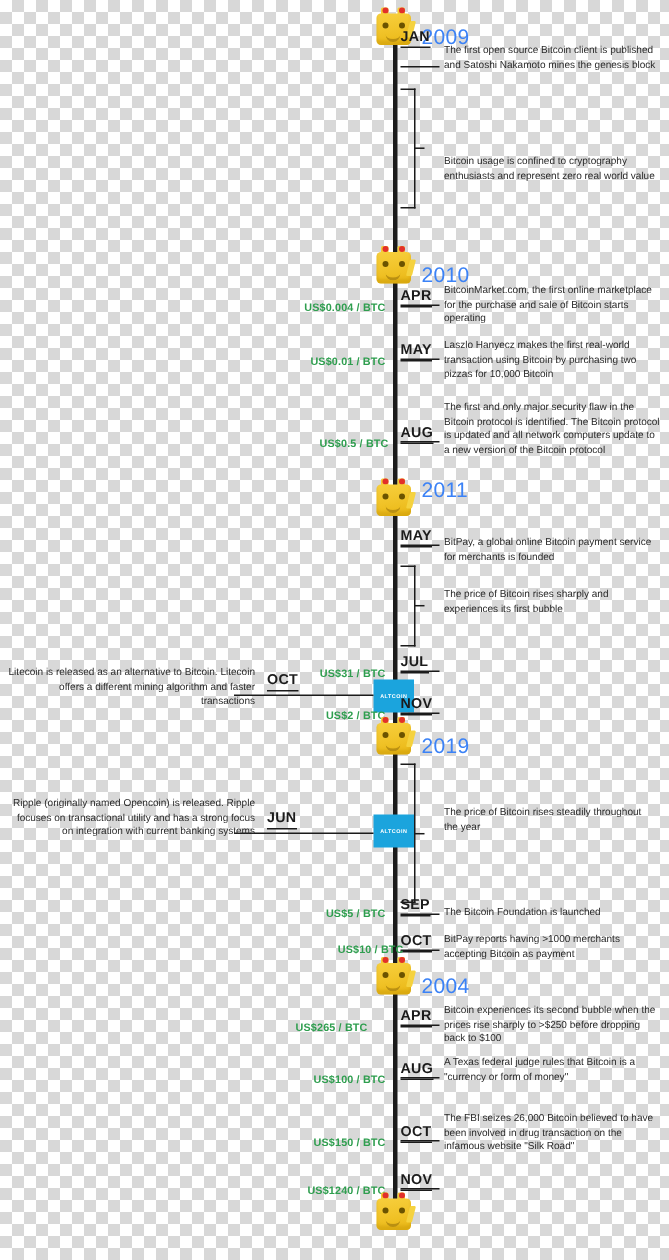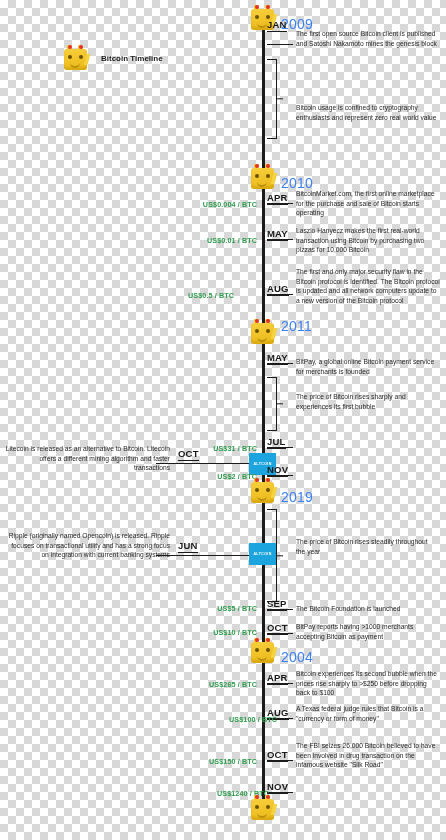--- a/index.html
+++ b/index.html
@@ -73,34 +73,20 @@
   .legend-alt span{color:#fff;font-size:3.6px;font-weight:700;letter-spacing:.35px;}
 </style>
 </head>
 <body>
 
 <div class="canvas">
 
   <div class="axis"></div>
   <div class="axis-arrow"></div>
 
-  <div class="legend-item" style="left:62px;top:45px;">
-    <div class="legend-swatch btc" style="position:relative;">
-      <div class="earL"></div>
-        <div class="earR"></div>
-      <div class="dotL"></div>
-        <div class="dotR"></div>
-      <div class="body"></div>
-      <div class="eyeL"></div>
-        <div class="eyeR"></div>
-      <div class="mouth"></div>
-        <div class="blade"></div>
-    </div>
-    <div class="legend-label">Bitcoin Timeline</div>
-  </div>
 
 
   <div class="btc" style="left:249px;top:5px;">
     <div class="earL"></div>
       <div class="earR"></div>
       <div class="dotL"></div>
       <div class="dotR"></div>
     <div class="body"></div>
       <div class="eyeL"></div>
       <div class="eyeR"></div>
@@ -136,21 +122,21 @@
   <div class="price" style="left:120px;top:200px;width:137px;">US$0.004 / BTC</div>
   <div class="desc" style="left:296px;top:189px;width:142px;">BitcoinMarket.com, the first online marketplace for the purchase and sale of Bitcoin starts operating</div>
 
   <div class="month" style="left:267px;top:228px;">MAY</div>
   <div class="tick" style="left:267px;top:239px;width:26px;"></div>
   <div class="price" style="left:120px;top:236px;width:137px;">US$0.01 / BTC</div>
   <div class="desc" style="left:296px;top:226px;width:144px;">Laszlo Hanyecz makes the first real-world transaction using Bitcoin by purchasing two pizzas for 10,000 Bitcoin</div>
 
   <div class="month" style="left:267px;top:283px;">AUG</div>
   <div class="tick" style="left:267px;top:294px;width:26px;"></div>
-  <div class="price" style="left:120px;top:291px;width:114px;">US$0.5 / BTC</div>
+  <div class="price" style="left:120px;top:291px;width:139px;">US$0.5 / BTC</div>
   <div class="desc" style="left:296px;top:267px;width:144px;">The first and only major security flaw in the Bitcoin protocol is identified. The Bitcoin protocol is updated and all network computers update to a new version of the Bitcoin protocol</div>
 
   <div class="btc" style="left:249px;top:319px;">
     <div class="earL"></div>
       <div class="earR"></div>
       <div class="dotL"></div>
       <div class="dotR"></div>
     <div class="body"></div>
       <div class="eyeL"></div>
       <div class="eyeR"></div>
@@ -208,54 +194,54 @@
   <div class="tick" style="left:156px;top:555px;width:93px;"></div>
   <div class="desc-l" style="left:2px;top:531px;width:168px;">Ripple (originally named Opencoin) is released. Ripple focuses on transactional utility and has a strong focus on integration with current banking systems</div>
 
   <div class="month" style="left:267px;top:598px;">SEP</div>
   <div class="tick" style="left:267px;top:609px;width:26px;"></div>
   <div class="price" style="left:120px;top:604px;width:137px;">US$5 / BTC</div>
   <div class="desc" style="left:296px;top:604px;width:142px;">The Bitcoin Foundation is launched</div>
 
   <div class="month" style="left:267px;top:622px;">OCT</div>
   <div class="tick" style="left:267px;top:633px;width:26px;"></div>
-  <div class="price" style="left:120px;top:628px;width:137px;">US$10 / BTC</div>
+  <div class="price" style="left:120px;top:628px;width:137px;padding-left:12px;">US$10 / BTC</div>
   <div class="desc" style="left:296px;top:622px;width:144px;">BitPay reports having &gt;1000 merchants accepting Bitcoin as payment</div>
 
   <div class="btc" style="left:249px;top:638px;">
     <div class="earL"></div>
       <div class="earR"></div>
       <div class="dotL"></div>
       <div class="dotR"></div>
     <div class="body"></div>
       <div class="eyeL"></div>
       <div class="eyeR"></div>
       <div class="mouth"></div>
       <div class="blade"></div>
   </div>
   <div class="year" style="left:281px;top:649px;">2004</div>
 
   <div class="month" style="left:267px;top:672px;">APR</div>
   <div class="tick" style="left:267px;top:683px;width:26px;"></div>
-  <div class="price" style="left:120px;top:680px;width:137px;">US$265 / BTC</div>
+  <div class="price" style="left:120px;top:680px;width:125px;">US$265 / BTC</div>
   <div class="desc" style="left:296px;top:669px;width:144px;">Bitcoin experiences its second bubble when the prices rise sharply to &gt;$250 before dropping back to $100</div>
 
   <div class="month" style="left:267px;top:707px;">AUG</div>
   <div class="tick" style="left:267px;top:718px;width:26px;"></div>
-  <div class="price" style="left:120px;top:715px;width:137px;margin-left:20px;">US$100 / BTC</div>
+  <div class="price" style="left:120px;top:715px;width:137px;">US$100 / BTC</div>
   <div class="desc" style="left:296px;top:704px;width:144px;">A Texas federal judge rules that Bitcoin is a "currency or form of money"</div>
 
   <div class="month" style="left:267px;top:749px;">OCT</div>
   <div class="tick" style="left:267px;top:760px;width:26px;"></div>
   <div class="price" style="left:120px;top:757px;width:137px;">US$150 / BTC</div>
   <div class="desc" style="left:296px;top:741px;width:144px;">The FBI seizes 26,000 Bitcoin believed to have been involved in drug transaction on the infamous website "Silk Road"</div>
 
   <div class="month" style="left:267px;top:781px;">NOV</div>
   <div class="tick" style="left:267px;top:792px;width:26px;"></div>
-  <div class="price" style="left:120px;top:789px;width:149px;">US$1240 / BTC</div>
+  <div class="price" style="left:120px;top:789px;width:137px;">US$1240 / BTC</div>
 
   <div class="btc" style="left:249px;top:795px;">
     <div class="earL"></div>
       <div class="earR"></div>
       <div class="dotL"></div>
       <div class="dotR"></div>
     <div class="body"></div>
       <div class="eyeL"></div>
       <div class="eyeR"></div>
       <div class="mouth"></div>

